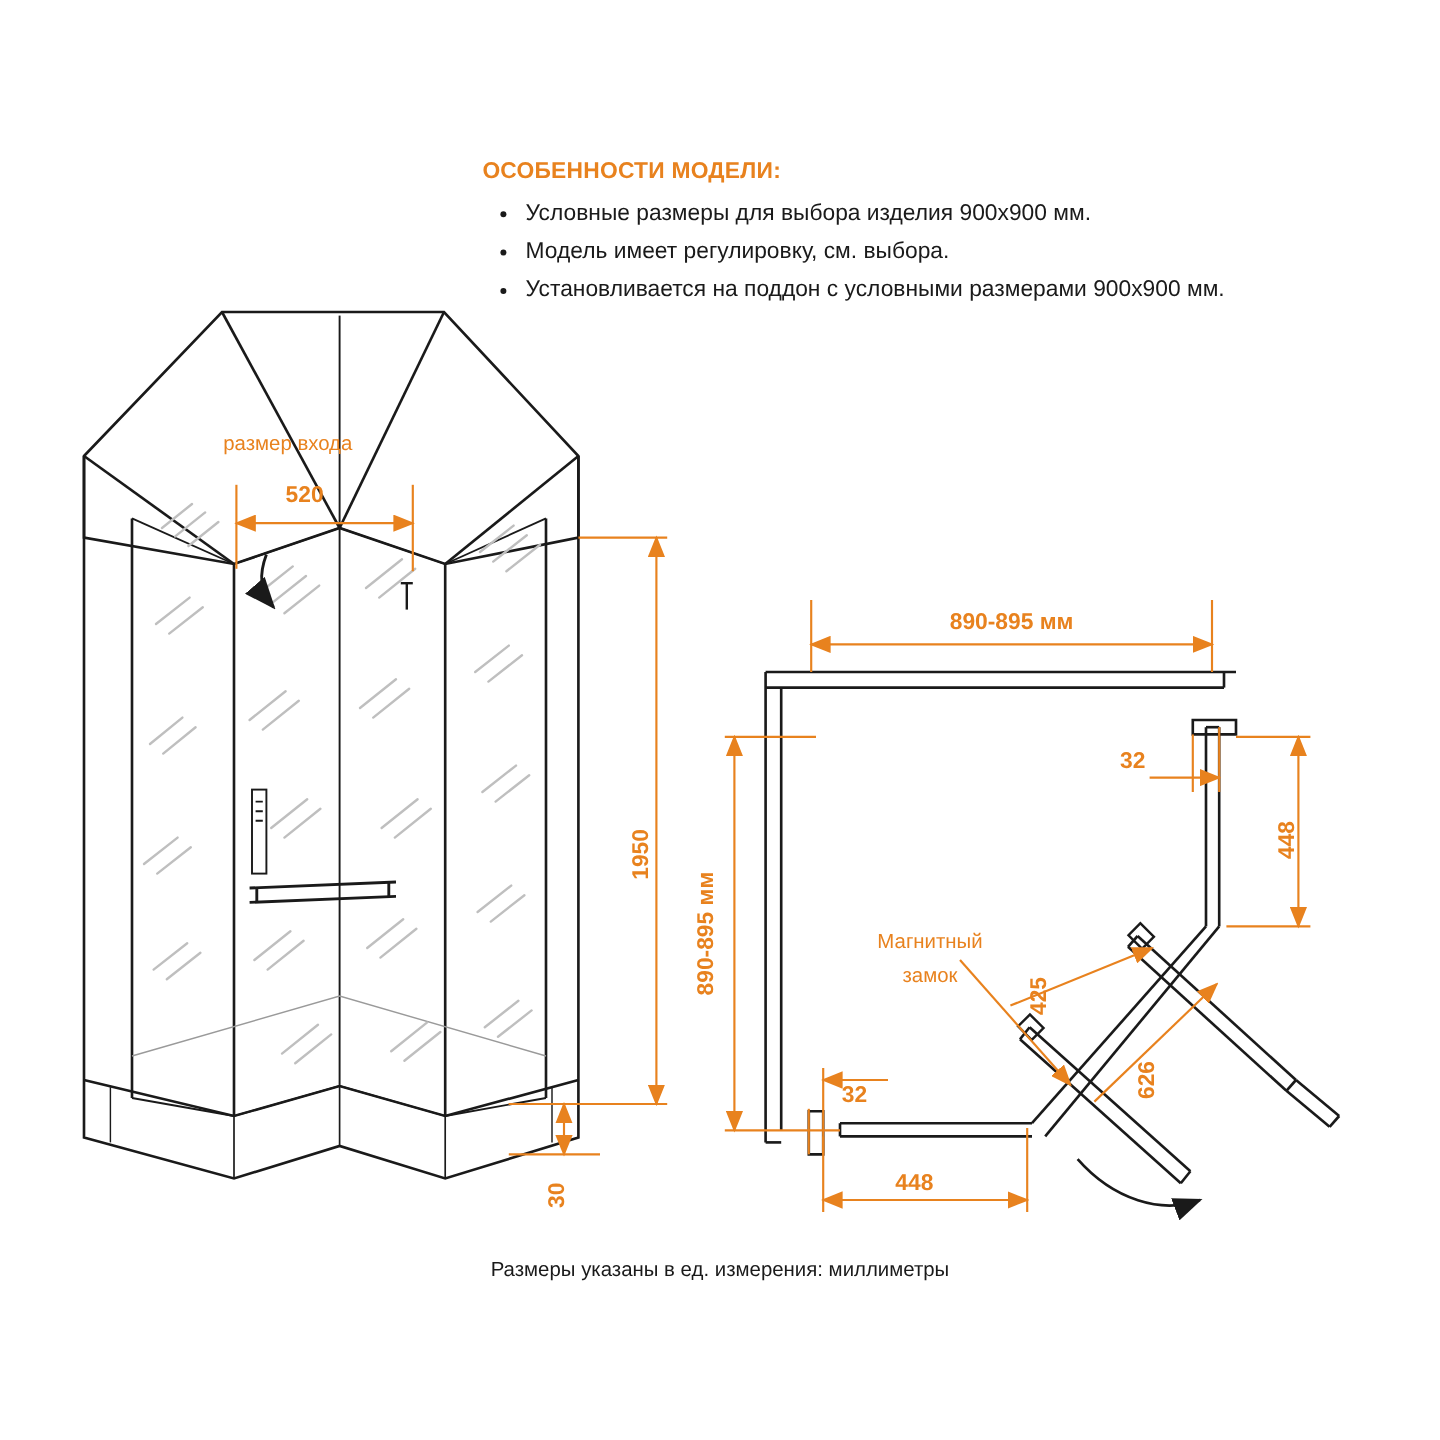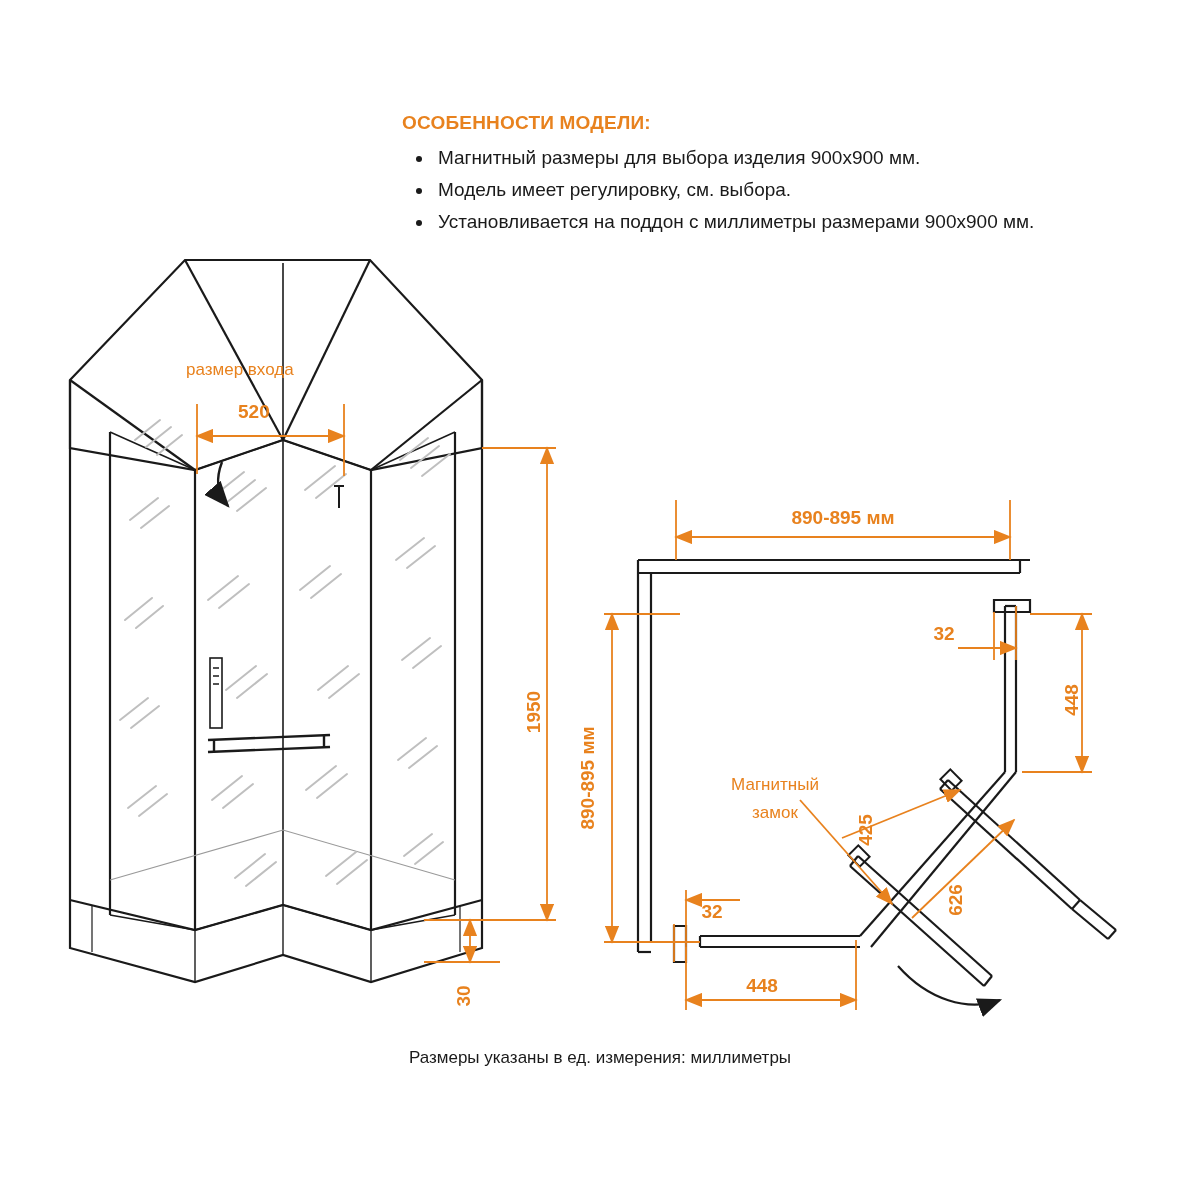--- a/index.html
+++ b/index.html
@@ -11,21 +11,21 @@
     position: relative;
     width: 1200px;
     height: 1200px;
     background: #ffffff;
     font-family: "Liberation Sans", sans-serif;
     overflow: hidden;
   }
   .features {
     position: absolute;
     left: 402px;
-    top: 112px;
+    top: 132px;
     width: 700px;
   }
   .features-title {
     font-size: 19px;
     font-weight: bold;
     color: #E8821E;
     letter-spacing: .2px;
     margin: 0 0 8px 0;
   }
   .features-list {
@@ -71,23 +71,23 @@
   }
 </style>
 </head>
 <body>
 
 <div id="page">
 
   <div class="features">
     <div class="features-title">ОСОБЕННОСТИ МОДЕЛИ:</div>
     <ul class="features-list">
-      <li>Магнитный размеры для выбора изделия 900x900 мм.</li>
+      <li>Условные размеры для выбора изделия 900x900 мм.</li>
       <li>Модель имеет регулировку, см. выбора.</li>
-      <li>Установливается на поддон с миллиметры размерами 900x900 мм.</li>
+      <li>Установливается на поддон с условными размерами 900x900 мм.</li>
     </ul>
   </div>
 
   <svg class="diagram" viewBox="0 0 1200 1200">
     <defs>
       <marker id="arrO" markerWidth="10" markerHeight="8" refX="9" refY="4" orient="auto">
         <path d="M0,0 L10,4 L0,8 z" fill="#E8821E"></path>
       </marker>
       <marker id="arrOstart" markerWidth="10" markerHeight="8" refX="1" refY="4" orient="auto">
         <path d="M10,0 L0,4 L10,8 z" fill="#E8821E"></path>

